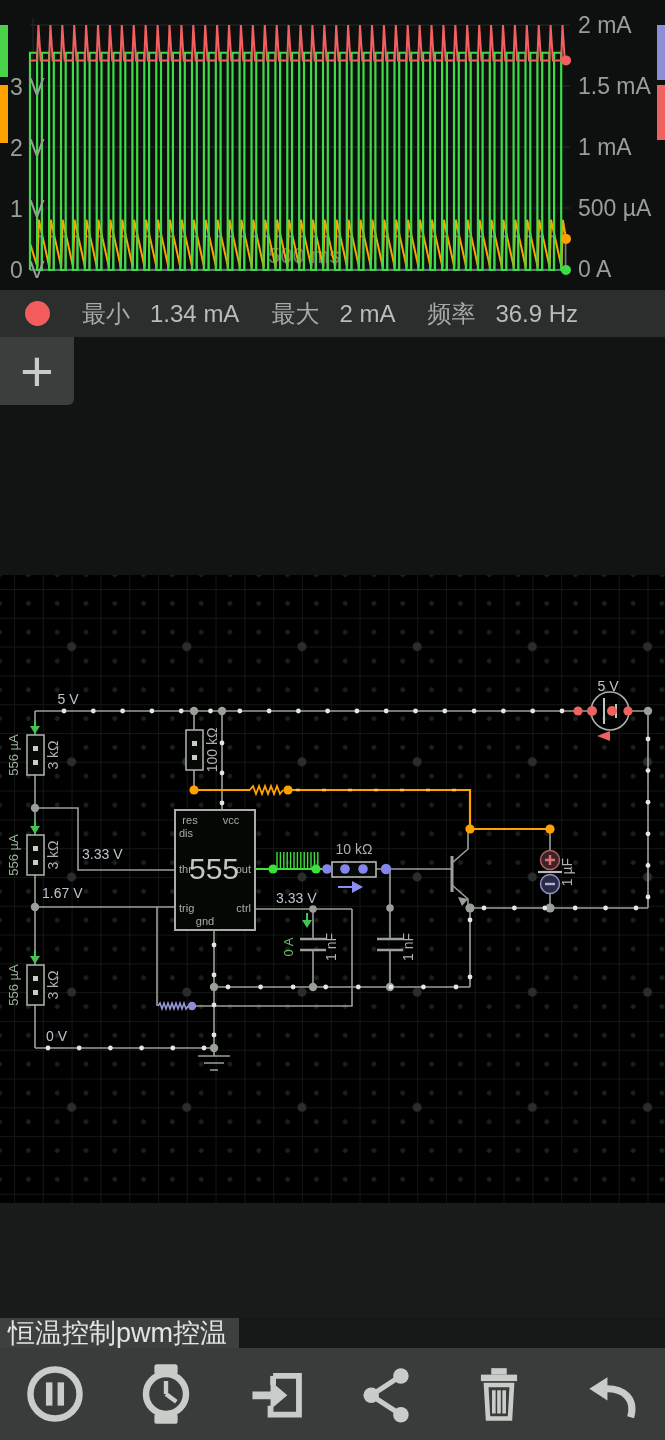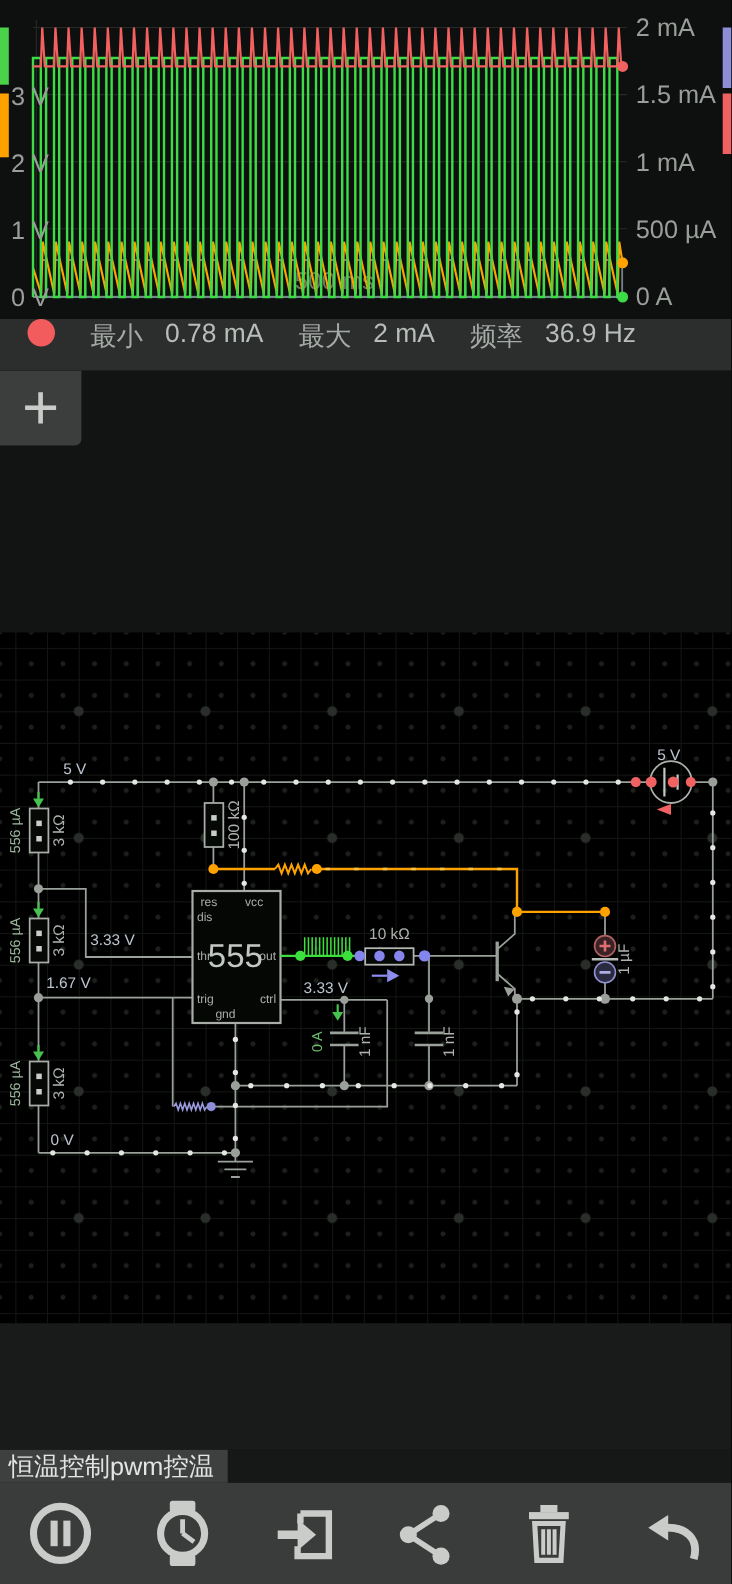--- a/index.html
+++ b/index.html
@@ -4,21 +4,21 @@
 <style>
   html,body{margin:0;padding:0;background:#000;width:665px;height:1440px;overflow:hidden;
     font-family:"Liberation Sans",sans-serif;}
   .app{position:relative;width:665px;height:1440px;background:#0c0d0c;}
   
   .scope{position:absolute;left:0;top:0;width:665px;height:290px;background:#0e100f;}
   .scope svg{position:absolute;left:0;top:0;}
   .chtab{position:absolute;width:8px;}
   
   .stats{position:absolute;left:0;top:290px;width:665px;height:47px;background:#2b2e2d;
-    display:flex;color:#b4b8b4;font-size:24px;}
+    display:flex;align-items:center;color:#b4b8b4;font-size:24px;}
   .stats .dot{width:25px;height:25px;border-radius:50%;margin-left:25px;}
   .stats .lab{margin-left:32px;color:#a6aaa6;}
   .stats .val{margin-left:20px;color:#b9bdb9;}
   
   .workspace{position:absolute;left:0;top:337px;width:665px;height:238px;background:#121413;}
   .addbtn{position:absolute;left:0;top:0;width:74px;height:68px;background:#3b3e3c;
     border:none;border-radius:0 0 6px 0;color:#c8cbc8;font-size:58px;line-height:58px;
     font-weight:400;cursor:pointer;padding:0;}
   
   .circuit{position:absolute;left:0;top:575px;width:665px;height:628px;background:#000;
@@ -27,21 +27,21 @@
       radial-gradient(circle,#1c201c 2px,rgba(28,32,28,0) 2.6px),
       linear-gradient(#131713 1px,transparent 1px),
       linear-gradient(90deg,#131713 1px,transparent 1px);
     background-size:115.2px 115.2px,28.8px 28.8px,28.8px 28.8px,28.8px 28.8px;
     background-position:14px 14px,14px 14px,14px 14px,14px 14px;}
   .circuit svg{position:absolute;left:0;top:0;}
   
   .below{position:absolute;left:0;top:1203px;width:665px;height:115px;background:#191b1a;}
   .titlerow{position:absolute;left:0;top:1318px;width:665px;height:30px;background:#161817;}
   .titlechip{display:inline-block;height:30px;line-height:30px;background:#3d403f;
-    color:#e2e5e2;font-size:23px;padding:0 12px 0 8px;}
+    color:#e2e5e2;font-size:27px;padding:0 12px 0 8px;}
   .toolbar{position:absolute;left:0;top:1348px;width:665px;height:92px;background:#3a3c3b;
     display:flex;align-items:center;justify-content:space-around;}
   .tbtn{background:none;border:none;padding:0;width:80px;height:70px;display:flex;
     align-items:center;justify-content:center;color:#c9ccc9;cursor:pointer;}
   .tbtn svg{display:block;}
   
   text.lbl{fill:#aeb2ae;font-size:14px;font-family:"Liberation Sans",sans-serif;}
   text.vlt{fill:#bcc4d0;font-size:14px;font-family:"Liberation Sans",sans-serif;}
   text.cur{fill:#9db59d;font-size:13px;font-family:"Liberation Sans",sans-serif;}
   text.curg{fill:#6dbd6d;font-size:13px;font-family:"Liberation Sans",sans-serif;}
@@ -84,21 +84,21 @@
       </svg>
     <div class="chtab" id="tabL0" style="left: 0px; top: 25px; height: 52px; background: rgb(74, 211, 74);"></div>
     <div class="chtab" id="tabL1" style="left: 0px; top: 85px; height: 58px; background: rgb(255, 162, 0);"></div>
     <div class="chtab" id="tabR0" style="left: 657px; top: 25px; height: 55px; background: rgb(141, 141, 216);"></div>
     <div class="chtab" id="tabR1" style="left: 657px; top: 85px; height: 55px; background: rgb(240, 98, 98);"></div>
   </div>
 
   <div class="stats">
     <div class="dot" id="stat-dot" style="background: rgb(242, 92, 92);"></div>
     <span class="lab">最小</span>
-    <span class="val">0.78 mA</span>
+    <span class="val">1.34 mA</span>
     <span class="lab">最大</span>
     <span class="val">2 mA</span>
     <span class="lab">频率</span>
     <span class="val">36.9 Hz</span>
   </div>
 
   <div class="workspace">
     <button class="addbtn">+</button>
   </div>
 

